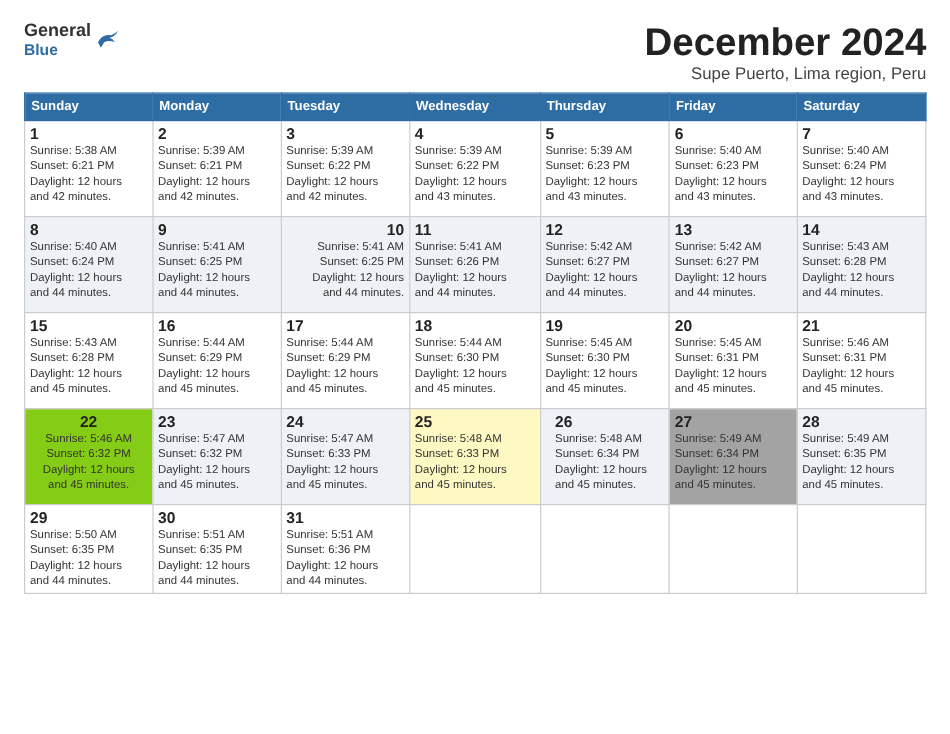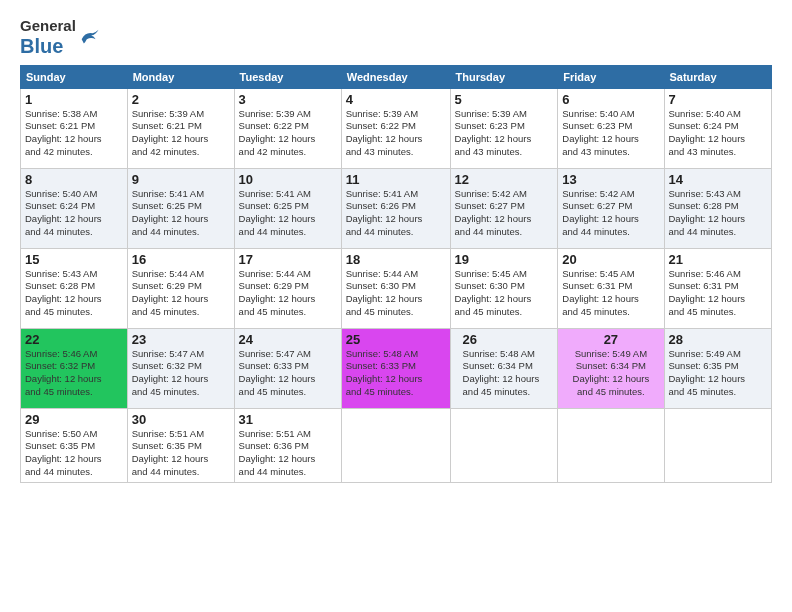--- a/index.html
+++ b/index.html
@@ -30,21 +30,21 @@
       display: flex;
       flex-direction: column;
       line-height: 1.1;
     }
     .logo-general {
       font-size: 15px;
       font-weight: bold;
       color: #333;
     }
     .logo-blue {
-      font-size: 20px;
+      font-size: 13px;
       font-weight: bold;
       color: #2e6da4;
     }
     .logo-bird {
       width: 22px;
       height: 22px;
       margin-left: 2px;
     }
     .title-area {
       text-align: right;
@@ -113,20 +113,22 @@
     <div class="logo">
       <div class="logo-text">
         <span class="logo-general">General</span>
         <span class="logo-blue">Blue</span>
       </div>
       <svg class="logo-bird" viewBox="0 0 30 30">
         <path d="M 5 18 Q 10 8 20 10 Q 25 8 28 5 Q 24 12 18 13 Q 22 14 24 18 Q 18 15 12 18 Q 10 22 8 24 Z" fill="#2e6da4"></path>
       </svg>
     </div>
     <div class="title-area">
+      <div class="month-title">December 2024</div>
+      <div class="subtitle">Supe Puerto, Lima region, Peru</div>
     </div>
   </div>
 
   <table class="calendar-table">
     <thead>
       <tr>
         <th>Sunday</th>
         <th>Monday</th>
         <th>Tuesday</th>
         <th>Wednesday</th>
@@ -141,42 +143,42 @@
           <td><span class="day-number">2</span><span class="day-detail">Sunrise: 5:39 AM<br>Sunset: 6:21 PM<br>Daylight: 12 hours<br>and 42 minutes.</span></td>
           <td><span class="day-number">3</span><span class="day-detail">Sunrise: 5:39 AM<br>Sunset: 6:22 PM<br>Daylight: 12 hours<br>and 42 minutes.</span></td>
           <td><span class="day-number">4</span><span class="day-detail">Sunrise: 5:39 AM<br>Sunset: 6:22 PM<br>Daylight: 12 hours<br>and 43 minutes.</span></td>
           <td><span class="day-number">5</span><span class="day-detail">Sunrise: 5:39 AM<br>Sunset: 6:23 PM<br>Daylight: 12 hours<br>and 43 minutes.</span></td>
           <td><span class="day-number">6</span><span class="day-detail">Sunrise: 5:40 AM<br>Sunset: 6:23 PM<br>Daylight: 12 hours<br>and 43 minutes.</span></td>
           <td><span class="day-number">7</span><span class="day-detail">Sunrise: 5:40 AM<br>Sunset: 6:24 PM<br>Daylight: 12 hours<br>and 43 minutes.</span></td>
         </tr>
         <tr style="background: rgb(238, 242, 247);">
           <td style="background: rgb(238, 242, 247);"><span class="day-number">8</span><span class="day-detail">Sunrise: 5:40 AM<br>Sunset: 6:24 PM<br>Daylight: 12 hours<br>and 44 minutes.</span></td>
           <td style="background: rgb(238, 242, 247);"><span class="day-number">9</span><span class="day-detail">Sunrise: 5:41 AM<br>Sunset: 6:25 PM<br>Daylight: 12 hours<br>and 44 minutes.</span></td>
-          <td style="background: rgb(238, 242, 247);"><span class="day-number">10</span><span class="day-detail">Sunrise: 5:41 AM<br>Sunset: 6:25 PM<br>Daylight: 12 hours<br>and 44 minutes.</span></td>
+          <td style="background: rgb(238, 242, 247); text-align: right;"><span class="day-number">10</span><span class="day-detail">Sunrise: 5:41 AM<br>Sunset: 6:25 PM<br>Daylight: 12 hours<br>and 44 minutes.</span></td>
           <td style="background: rgb(238, 242, 247);"><span class="day-number">11</span><span class="day-detail">Sunrise: 5:41 AM<br>Sunset: 6:26 PM<br>Daylight: 12 hours<br>and 44 minutes.</span></td>
           <td style="background: rgb(238, 242, 247);"><span class="day-number">12</span><span class="day-detail">Sunrise: 5:42 AM<br>Sunset: 6:27 PM<br>Daylight: 12 hours<br>and 44 minutes.</span></td>
           <td style="background: rgb(238, 242, 247);"><span class="day-number">13</span><span class="day-detail">Sunrise: 5:42 AM<br>Sunset: 6:27 PM<br>Daylight: 12 hours<br>and 44 minutes.</span></td>
           <td style="background: rgb(238, 242, 247);"><span class="day-number">14</span><span class="day-detail">Sunrise: 5:43 AM<br>Sunset: 6:28 PM<br>Daylight: 12 hours<br>and 44 minutes.</span></td>
         </tr>
         <tr style="background: rgb(255, 255, 255);">
           <td><span class="day-number">15</span><span class="day-detail">Sunrise: 5:43 AM<br>Sunset: 6:28 PM<br>Daylight: 12 hours<br>and 45 minutes.</span></td>
           <td><span class="day-number">16</span><span class="day-detail">Sunrise: 5:44 AM<br>Sunset: 6:29 PM<br>Daylight: 12 hours<br>and 45 minutes.</span></td>
           <td><span class="day-number">17</span><span class="day-detail">Sunrise: 5:44 AM<br>Sunset: 6:29 PM<br>Daylight: 12 hours<br>and 45 minutes.</span></td>
           <td><span class="day-number">18</span><span class="day-detail">Sunrise: 5:44 AM<br>Sunset: 6:30 PM<br>Daylight: 12 hours<br>and 45 minutes.</span></td>
           <td><span class="day-number">19</span><span class="day-detail">Sunrise: 5:45 AM<br>Sunset: 6:30 PM<br>Daylight: 12 hours<br>and 45 minutes.</span></td>
           <td><span class="day-number">20</span><span class="day-detail">Sunrise: 5:45 AM<br>Sunset: 6:31 PM<br>Daylight: 12 hours<br>and 45 minutes.</span></td>
           <td><span class="day-number">21</span><span class="day-detail">Sunrise: 5:46 AM<br>Sunset: 6:31 PM<br>Daylight: 12 hours<br>and 45 minutes.</span></td>
         </tr>
         <tr style="background: rgb(238, 242, 247);">
-          <td style="background: #22c55e;"><span class="day-number">22</span><span class="day-detail">Sunrise: 5:46 AM<br>Sunset: 6:32 PM<br>Daylight: 12 hours<br>and 45 minutes.</span></td>
+          <td style="background: #84cc16; text-align: center;"><span class="day-number">22</span><span class="day-detail">Sunrise: 5:46 AM<br>Sunset: 6:32 PM<br>Daylight: 12 hours<br>and 45 minutes.</span></td>
           <td style="background: rgb(238, 242, 247);"><span class="day-number">23</span><span class="day-detail">Sunrise: 5:47 AM<br>Sunset: 6:32 PM<br>Daylight: 12 hours<br>and 45 minutes.</span></td>
           <td style="background: rgb(238, 242, 247);"><span class="day-number">24</span><span class="day-detail">Sunrise: 5:47 AM<br>Sunset: 6:33 PM<br>Daylight: 12 hours<br>and 45 minutes.</span></td>
-          <td style="background: #d946ef;"><span class="day-number">25</span><span class="day-detail">Sunrise: 5:48 AM<br>Sunset: 6:33 PM<br>Daylight: 12 hours<br>and 45 minutes.</span></td>
+          <td style="background: #fef9c3;"><span class="day-number">25</span><span class="day-detail">Sunrise: 5:48 AM<br>Sunset: 6:33 PM<br>Daylight: 12 hours<br>and 45 minutes.</span></td>
           <td style="background: rgb(238, 242, 247); padding-left: 12px;"><span class="day-number">26</span><span class="day-detail">Sunrise: 5:48 AM<br>Sunset: 6:34 PM<br>Daylight: 12 hours<br>and 45 minutes.</span></td>
-          <td style="background: #f0abfc; text-align: center;"><span class="day-number">27</span><span class="day-detail">Sunrise: 5:49 AM<br>Sunset: 6:34 PM<br>Daylight: 12 hours<br>and 45 minutes.</span></td>
+          <td style="background: #a3a3a3;"><span class="day-number">27</span><span class="day-detail">Sunrise: 5:49 AM<br>Sunset: 6:34 PM<br>Daylight: 12 hours<br>and 45 minutes.</span></td>
           <td style="background: rgb(238, 242, 247);"><span class="day-number">28</span><span class="day-detail">Sunrise: 5:49 AM<br>Sunset: 6:35 PM<br>Daylight: 12 hours<br>and 45 minutes.</span></td>
         </tr>
         <tr class="last-row" style="background: rgb(255, 255, 255);">
           <td><span class="day-number">29</span><span class="day-detail">Sunrise: 5:50 AM<br>Sunset: 6:35 PM<br>Daylight: 12 hours<br>and 44 minutes.</span></td>
           <td><span class="day-number">30</span><span class="day-detail">Sunrise: 5:51 AM<br>Sunset: 6:35 PM<br>Daylight: 12 hours<br>and 44 minutes.</span></td>
           <td><span class="day-number">31</span><span class="day-detail">Sunrise: 5:51 AM<br>Sunset: 6:36 PM<br>Daylight: 12 hours<br>and 44 minutes.</span></td>
           <td class="empty-cell" style="background: rgb(255, 255, 255);"></td>
           <td class="empty-cell" style="background: rgb(255, 255, 255);"></td>
           <td class="empty-cell" style="background: rgb(255, 255, 255);"></td>
           <td class="empty-cell" style="background: rgb(255, 255, 255);"></td>

